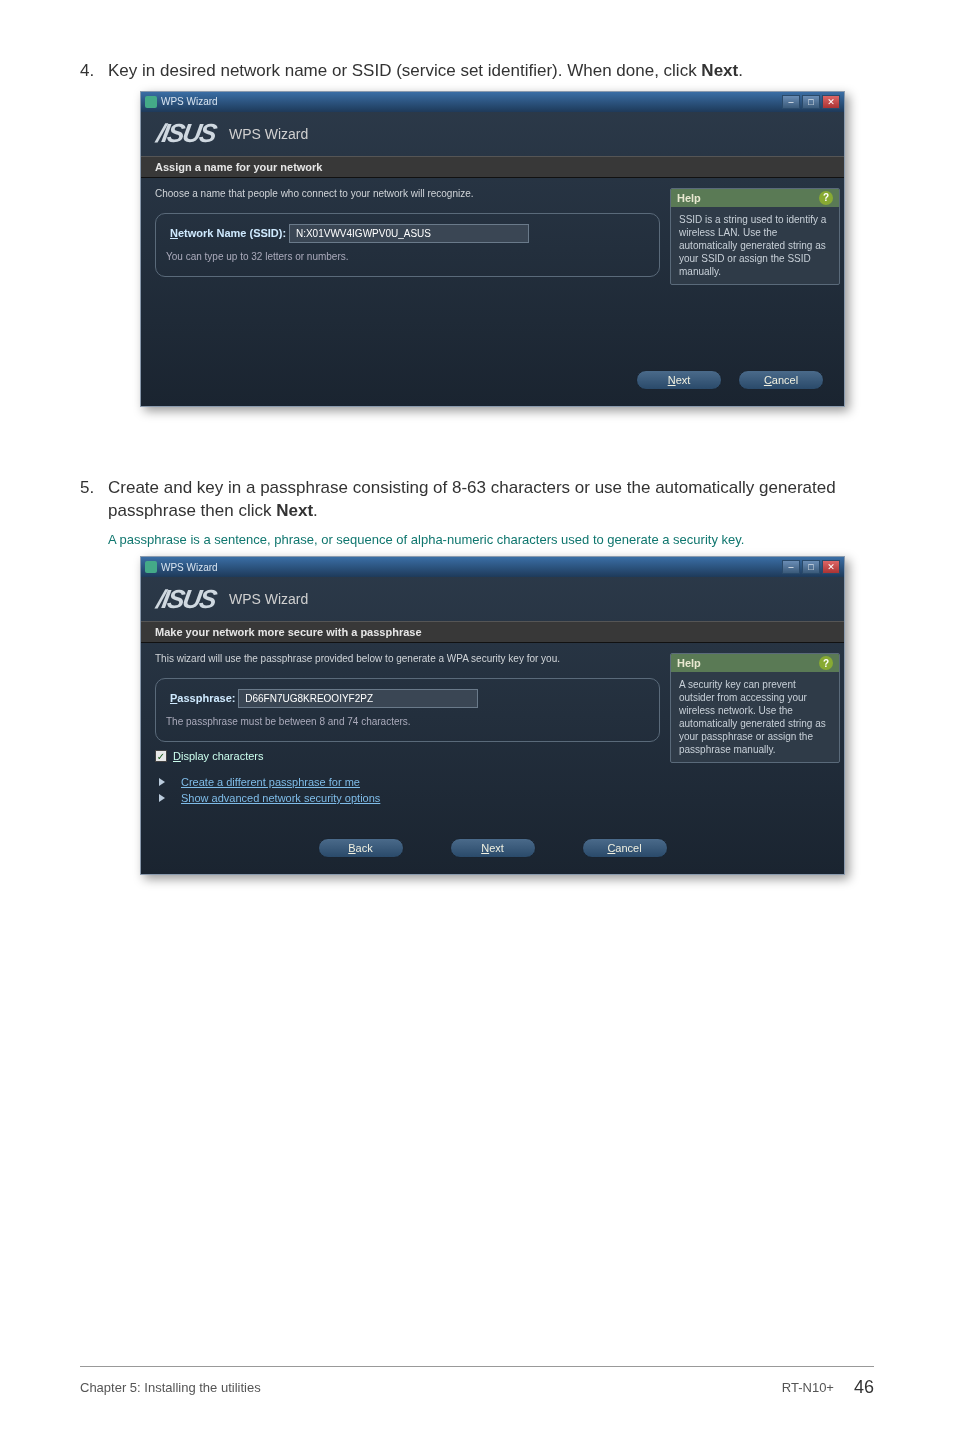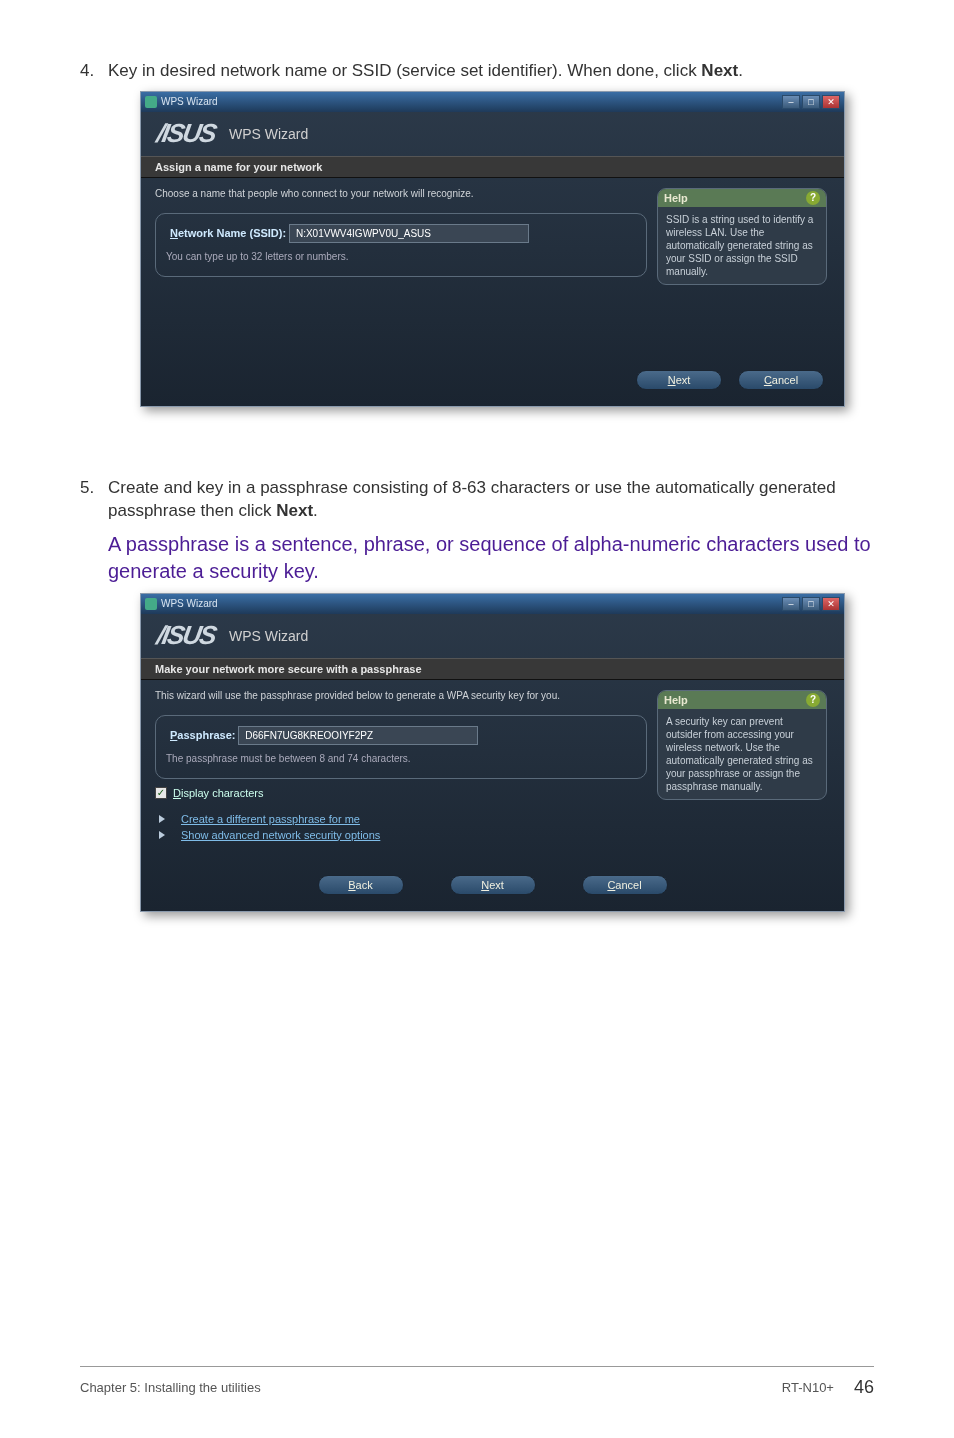--- a/index.html
+++ b/index.html
@@ -19,22 +19,22 @@
     display: flex;
   }
   .step .num {
     min-width: 28px;
   }
   .step .txt {
     flex: 1;
   }
   .step .txt b { font-weight: bold; }
   .sub-txt {
-    font-size: 20px;
-    color: #4c1d95;
+    font-size: 13px;
+    color: #0f766e;
     line-height: 1.35;
     margin-left: 28px;
     margin-top: 4px;
     margin-bottom: 8px;
   }
 
   .dialog {
     width: 705px;
     margin: 8px 0 30px 60px;
     background: linear-gradient(#2c3a4a, #1a2430);
@@ -92,21 +92,21 @@
     color: #e6e6e6;
     font-size: 11px;
     font-weight: bold;
     padding: 4px 14px;
     border-top: 1px solid #555;
     border-bottom: 1px solid #111;
   }
 
   .dialog-body {
     display: flex;
-    padding: 10px 17px 20px 14px;
+    padding: 10px 4px 20px 14px;
     gap: 10px;
     min-height: 180px;
   }
   .left-col { flex: 1; color: #d0d4d8; }
   .left-col .intro { font-size: 10px; margin-bottom: 14px; }
 
   .fieldset {
     border: 1px solid #5a6a7a;
     padding: 10px 10px 14px 10px;
     border-radius: 10px;
@@ -147,21 +147,21 @@
     margin: 4px 0 2px 4px; display: flex; align-items: center; gap: 16px;
   }
   .link-row .tri {
     width: 0; height: 0; border-top: 4px solid transparent;
     border-bottom: 4px solid transparent; border-left: 6px solid #bcd;
   }
 
   .help-box {
     width: 170px;
     border: 1px solid #5a6a7a;
-    border-radius: 9px;
+    border-radius: 2px;
     overflow: hidden;
     background: #2f3b48;
     align-self: flex-start;
   }
   .help-head {
     background: #5a7a55;
     color: #e8e8d0;
     font-weight: bold;
     font-size: 11px;
     padding: 2px 6px;

